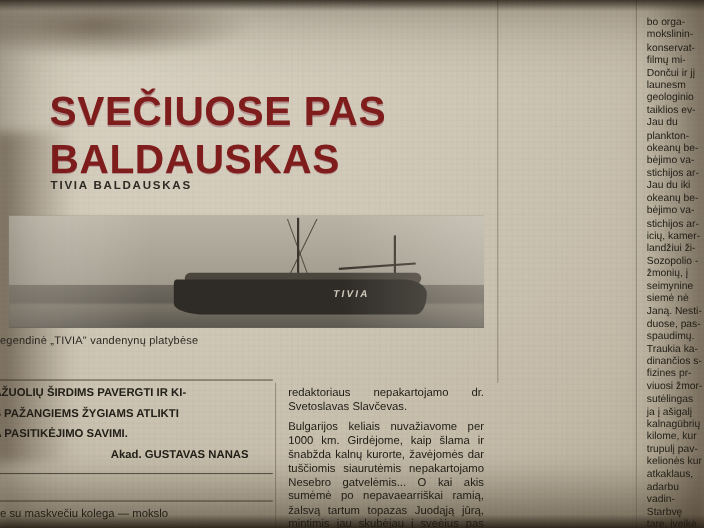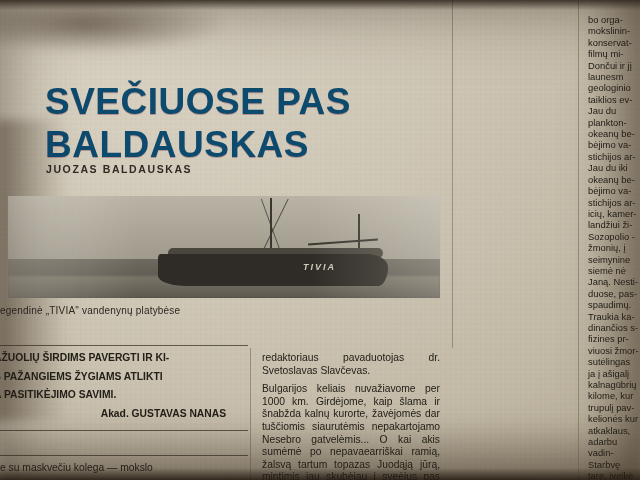--- a/index.html
+++ b/index.html
@@ -67,21 +67,21 @@
     background: #6e6454;
     opacity: .55;
   }
 
   
   .headline {
     position: absolute;
     left: 45px;
     top: 55px;
     width: 420px;
-    color: #0c4a6e;
+    color: #7f1d1d;
     font-weight: bold;
     font-size: 37px;
     letter-spacing: .5px;
     line-height: 1.18;
     text-shadow: 0 1px 0 rgba(120,40,60,.35);
   }
   .headline .l2 { display: block; }
 
   .byline {
     position: absolute;
@@ -253,21 +253,21 @@
 
   <div class="gutter-line" style="left:250px; top:348px; width:1px; height:132px;"></div>
   <div class="gutter-line" style="left:578px; top:0px; width:1px; height:480px;"></div>
   <div class="gutter-line" style="left:452px; top:0px; width:1px; height:348px;"></div>
 
   <h1 class="headline">
     <span>SVEČIUOSE PAS</span>
     <span class="l2">BALDAUSKAS</span>
   </h1>
 
-  <div class="byline">JUOZAS BALDAUSKAS</div>
+  <div class="byline">TIVIA BALDAUSKAS</div>
 
   <div class="photo">
     <div class="sky"></div>
     <div class="water"></div>
     <div class="shore"></div>
     <div class="rig1"></div>
     <div class="rig2"></div>
     <div class="mast1"></div>
     <div class="mast2"></div>
     <div class="boom"></div>
@@ -284,21 +284,21 @@
   <div class="rule" style="left:0px; top:455px; width:248px; height:1px;"></div>
 
   <div class="col col-left">
     <p>AŽUOLIŲ ŠIRDIMS PAVERGTI IR KI-</p>
     <p>S PAŽANGIEMS ŽYGIAMS ATLIKTI</p>
     <p>A PASITIKĖJIMO SAVIMI.</p>
     <p class="sig">Akad. GUSTAVAS NANAS</p>
   </div>
 
   <div class="col col-mid">
-    <p>redaktoriaus pavaduotojas dr. Svetosla­vas Slavčevas.</p>
+    <p>redaktoriaus nepakartojamo dr. Svetosla­vas Slavčevas.</p>
     <p>Bulgarijos keliais nuvažiavome per 1000 km. Girdėjome, kaip šlama ir šnabžda kal­nų kurorte, žavėjomės dar tuščiomis siau­rutėmis nepakartojamo Nesebro gatvelė­mis... O kai akis sumėmė po nepavaear­riškai ramią, žalsvą tartum topazas Juo­dąją jūrą, mintimis jau skubėjau į sveėius pas Papazovus.</p>
   </div>
 
   <div class="col col-right">
     <p>bo orga­mokslinin­konservat­filmų mi­Dončui ir jį launesm geologinio taiklios ev­Jau du plankton­okeanų be­bėjimo va­stichijos ar­Jau du iki okeanų be­bėjimo va­stichijos ar­icių, kamer­landžiui ži­Sozopolio ­žmonių, į seimynine siemė nė Janą. Nesti­duose, pas­spaudimų. Traukia ka­dinančios s­fizines pr­viuosi žmor­sutėlingas ja į ašigalį kalnagūbrių kilome, kur trupulį pav­kelionės kur atkaklaus, a­darbu vadin­Starbvę tarę, įveikė kanalą, pabu­ralijoje, Indi­denynas, M Atlantas: Be pulis.</p>
 
   </div>
 
   <div class="col col-bottom">
     <p>e su maskvečiu kolega — mokslo</p>

